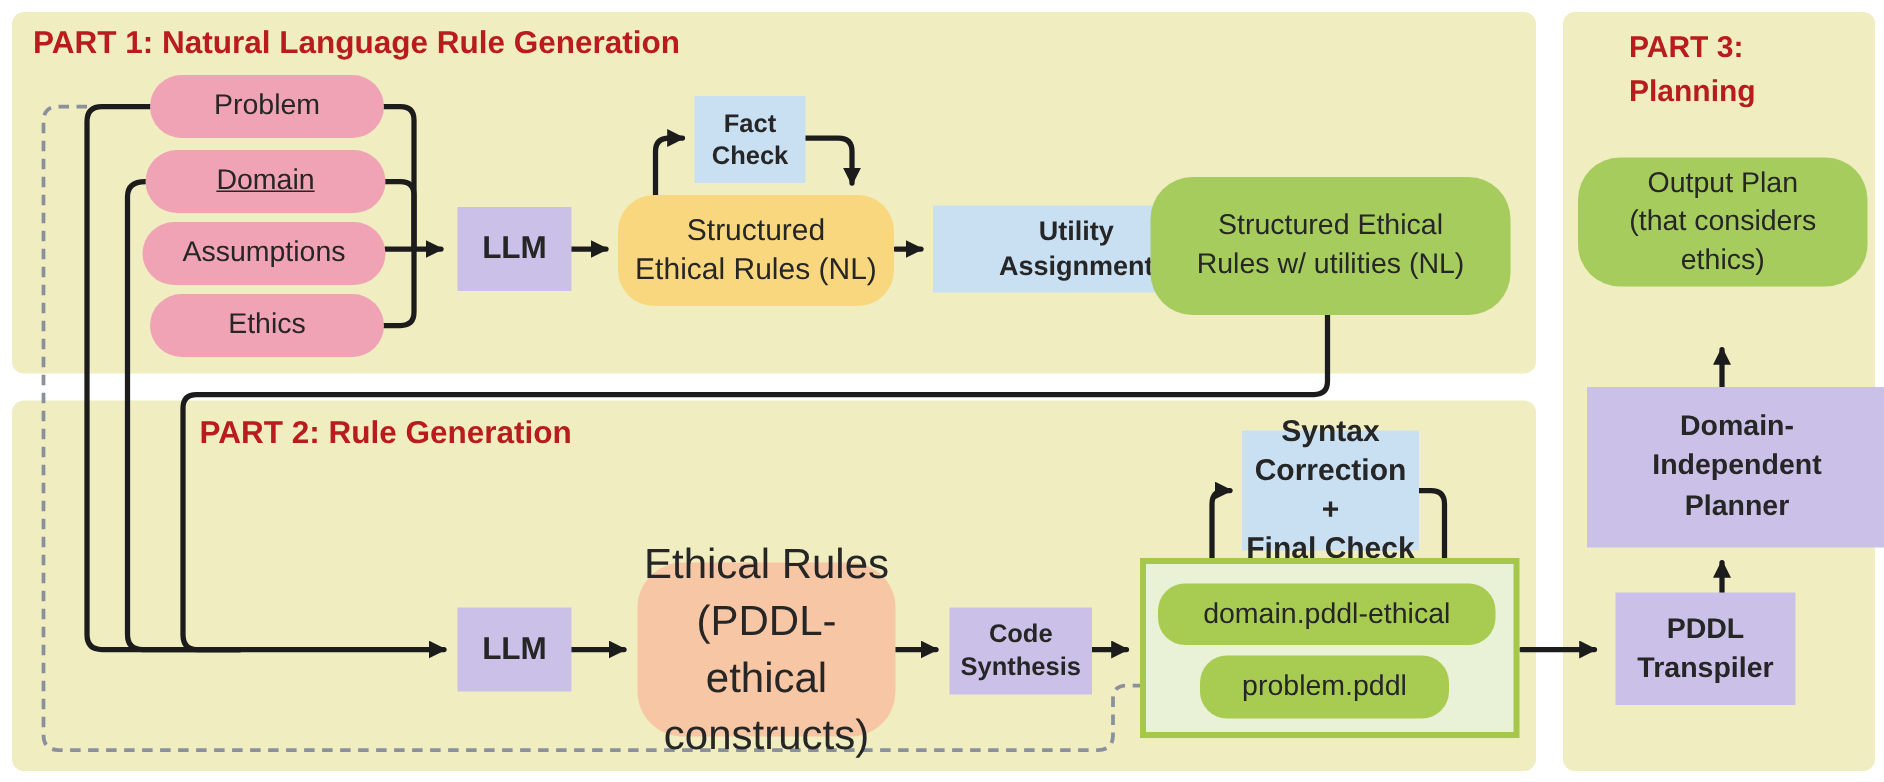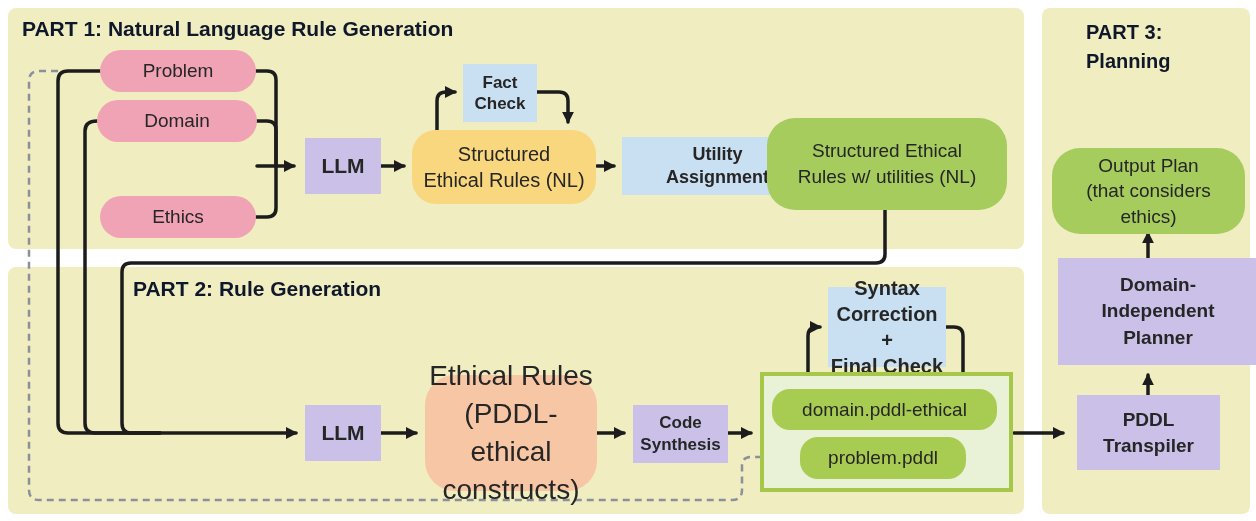--- a/index.html
+++ b/index.html
@@ -5,21 +5,21 @@
   :root{
     --page_bg:#ffffff; --panel_bg:#f0edc1; --pink:#efa3b4; --purple:#cbc1e8;
     --blue:#c9dff2; --yellow:#f8d77e; --green:#a6cc5e; --peach:#f7c6a5;
     --container_bg:#e9f1d6; --container_border:#a5c84a; --chip:#a8cc52;
     --ink:#262626; --line:#1c1c1c; --dashed:#8b919b;
   }
   html,body{margin:0;padding:0;}
   body{background:var(--page_bg);font-family:"Liberation Sans","DejaVu Sans",sans-serif;color:var(--ink);}
   #stage{position:relative;width:1256px;height:521px;background:var(--page_bg);overflow:hidden;}
   .panel{position:absolute;background:var(--panel_bg);border-radius:8px;}
-  .panel-title{position:absolute;font-weight:700;font-size:21px;line-height:1.2;color:#0f172a;white-space:pre-line;margin:0;}
+  .panel-title{position:absolute;font-weight:700;font-size:21px;line-height:1.2;color:#b91c1c;white-space:pre-line;margin:0;}
   .node{position:absolute;display:flex;align-items:center;justify-content:center;
         text-align:center;white-space:pre-line;color:var(--ink);}
   .pill{background:var(--pink);border-radius:22px;font-size:19px;}
   .sq-purple{background:var(--purple);font-weight:700;}
   .sq-blue{background:var(--blue);font-weight:700;}
   .round-yellow{background:var(--yellow);border-radius:24px;font-size:20px;line-height:1.3;}
   .round-green{background:var(--green);border-radius:28px;line-height:1.35;}
   .round-peach{background:var(--peach);border-radius:30px;font-size:28px;line-height:1.35;}
   .files-box{position:absolute;background:var(--container_bg);border:4px solid var(--container_border);box-sizing:border-box;}
   .chip{background:var(--chip);border-radius:18px;font-size:19px;}
@@ -67,21 +67,22 @@
       <path d="M808,372 V336 Q808,327 817,327 H820" marker-end="url(#ab)"></path>
       <path d="M946,327 H954 Q963,327 963,336 V372"></path>
       <path d="M1014,433 H1063" marker-end="url(#ab)"></path>
       <path d="M1148,395 V375" marker-end="url(#ab)"></path>
       <path d="M1148,258 V233" marker-end="url(#ab)"></path>
     </g>
     <path d="M58,71 H39 Q29,71 29,81 V490 Q29,500 39,500 H732 Q742,500 742,490 V466 Q742,457 751,457 H791" fill="none" stroke="#8b919b" stroke-width="2.5" stroke-dasharray="7,5" marker-end="url(#ag)"></path>
   </svg>
 
   <div class="node pill" style="left:100px;top:50px;width:156px;height:42px;">Problem</div>
-  <div class="node pill" style="left:97px;top:100px;width:160px;height:42px;">Domain</div>
+  <div class="node pill" style="left:97px;top:100px;width:160px;height:42px;text-decoration:underline;">Domain</div>
+  <div class="node pill" style="left:95px;top:148px;width:162px;height:42px;">Assumptions</div>
   <div class="node pill" style="left:100px;top:196px;width:156px;height:42px;">Ethics</div>
 
   <div class="node sq-purple" style="left:305px;top:138px;width:76px;height:56px;font-size:21px;">LLM</div>
   <div class="node round-yellow" style="left:412px;top:130px;width:184px;height:74px;">Structured
 Ethical Rules (NL)</div>
   <div class="node sq-blue" style="left:463px;top:64px;width:74px;height:58px;font-size:17px;line-height:1.25;">Fact
 Check</div>
   <div class="node sq-blue" style="left:622px;top:137px;width:115px;height:58px;font-size:18px;line-height:1.3;padding-left:38px;">Utility
 Assignment</div>
   <div class="node round-green" style="left:767px;top:118px;width:240px;height:92px;font-size:19px;">Structured Ethical
@@ -94,22 +95,22 @@
   <div class="node sq-purple" style="left:633px;top:405px;width:95px;height:58px;font-size:17px;line-height:1.3;">Code
 Synthesis</div>
   <div class="node sq-blue" style="left:828px;top:287px;width:118px;height:80px;font-size:20px;line-height:1.3;">Syntax
 Correction +
 Final Check</div>
 
   <div class="files-box" style="left:760px;top:372px;width:253px;height:120px;"></div>
   <div class="node chip" style="left:772px;top:389px;width:225px;height:41px;">domain.pddl-ethical</div>
   <div class="node chip" style="left:800px;top:437px;width:166px;height:42px;">problem.pddl</div>
 
-  <div class="node round-green" style="left:1052px;top:105px;width:193px;height:86px;font-size:19px;margin-top:43px;">Output Plan
+  <div class="node round-green" style="left:1052px;top:105px;width:193px;height:86px;font-size:19px;">Output Plan
 (that considers
 ethics)</div>
   <div class="node sq-purple" style="left:1058px;top:258px;width:200px;height:107px;font-size:19px;line-height:1.4;">Domain-
 Independent
 Planner</div>
-  <div class="node sq-purple" style="left:1077px;top:395px;width:143px;height:75px;font-size:19px;line-height:1.35;">PDDL
+  <div class="node sq-purple" style="left:1077px;top:395px;width:120px;height:75px;font-size:19px;line-height:1.35;">PDDL
 Transpiler</div>
 
 </div>
 
 </body></html>

